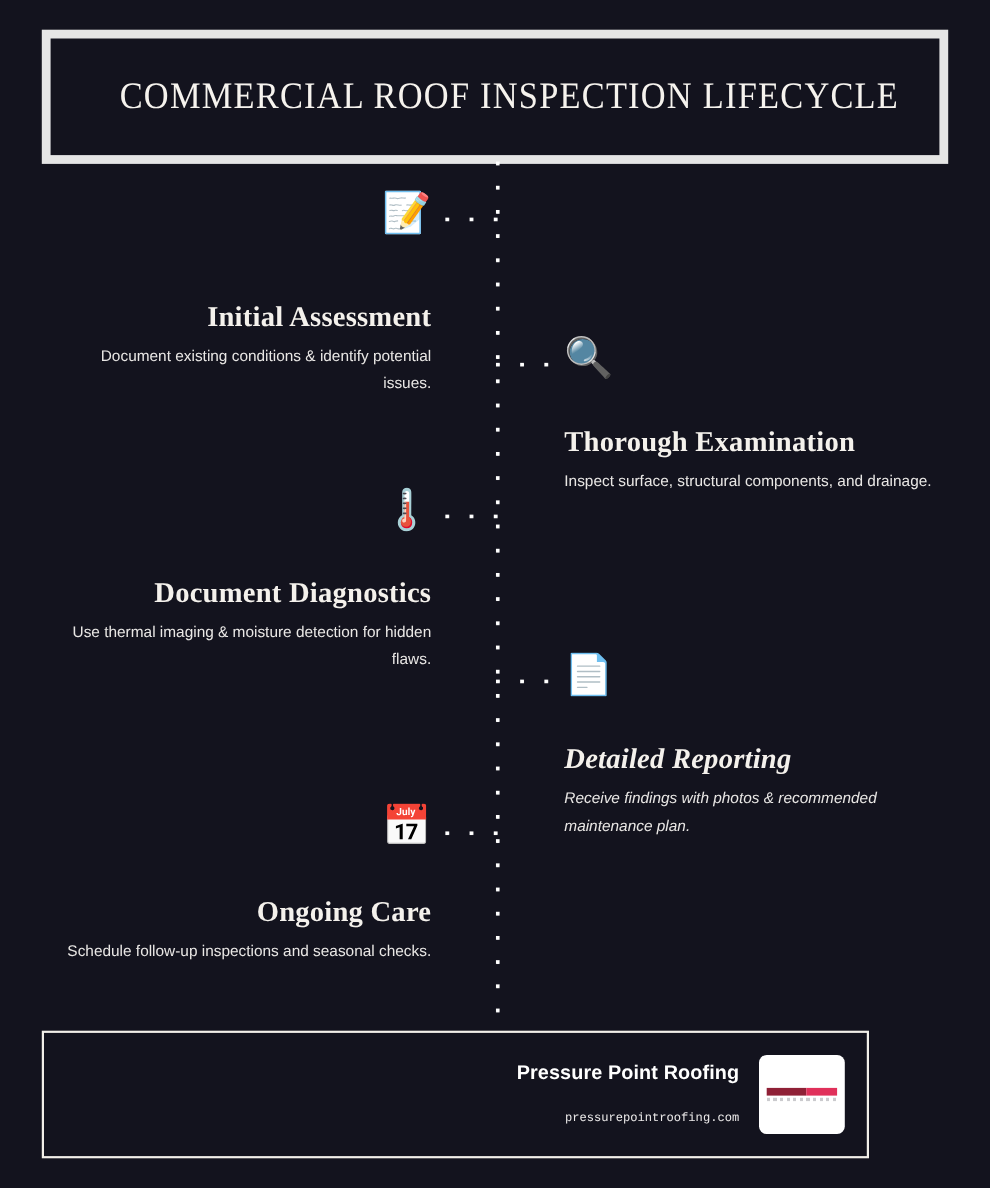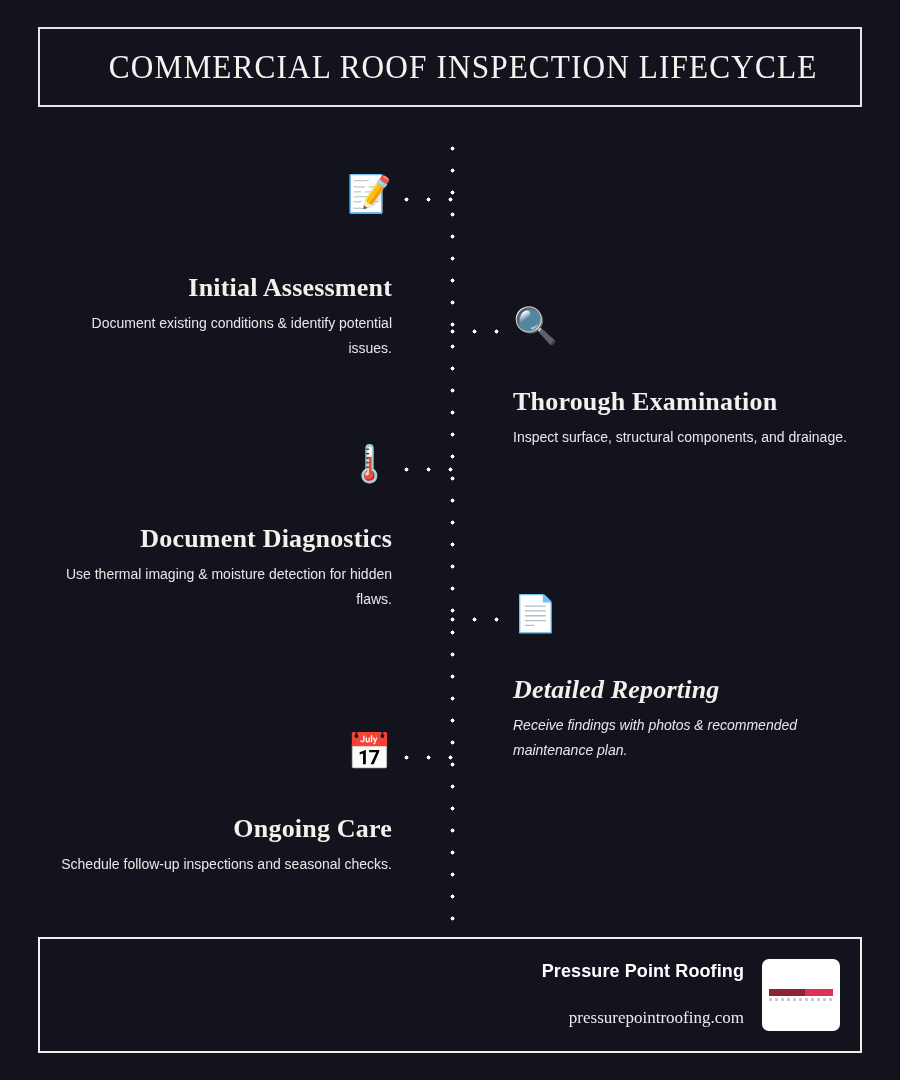--- a/index.html
+++ b/index.html
@@ -17,22 +17,22 @@
     font-family: "Liberation Sans", sans-serif;
     -webkit-font-smoothing: antialiased;
   }
 
   
   .header-frame {
     position: absolute;
     left: 38px;
     top: 27px;
     width: 824px;
-    height: 80px;
-    border: 2px solid #e5e5e5;
+    height: 122px;
+    border: 8px solid #e5e5e5;
     box-sizing: border-box;
     display: flex;
     align-items: center;
     justify-content: center;
     padding-left: 27px;
   }
   .header-title {
     font-family: "Liberation Serif", "DejaVu Serif", serif;
     font-size: 34px;
     letter-spacing: 1.2px;
@@ -89,21 +89,21 @@
     line-height: 25px;
     color: #e9e7e5;
     margin: 8px 0 0 0;
   }
 
   
   .footer-frame {
     position: absolute;
     left: 38px;
     top: 937px;
-    width: 824px;
+    width: 752px;
     height: 116px;
     border: 2px solid #f2efe9;
     box-sizing: border-box;
   }
   .footer-inner {
     position: absolute;
     right: 20px;
     top: 50%;
     transform: translateY(-50%);
     display: flex;
@@ -113,22 +113,22 @@
   .footer-text { text-align: right; }
   .footer-brand {
     font-family: "Liberation Sans", sans-serif;
     font-weight: bold;
     font-size: 18px;
     color: #ffffff;
     letter-spacing: 0.1px;
     line-height: 1.3;
   }
   .footer-url {
-    font-family: Liberation Serif, serif;
-    font-size: 17px;
+    font-family: Liberation Mono, monospace;
+    font-size: 11px;
     color: #eceaea;
     line-height: 1.5;
     margin-top: 22px;
   }
   .footer-logo {
     width: 78px;
     height: 72px;
     background: #ffffff;
     border-radius: 7px;
     display: flex;

